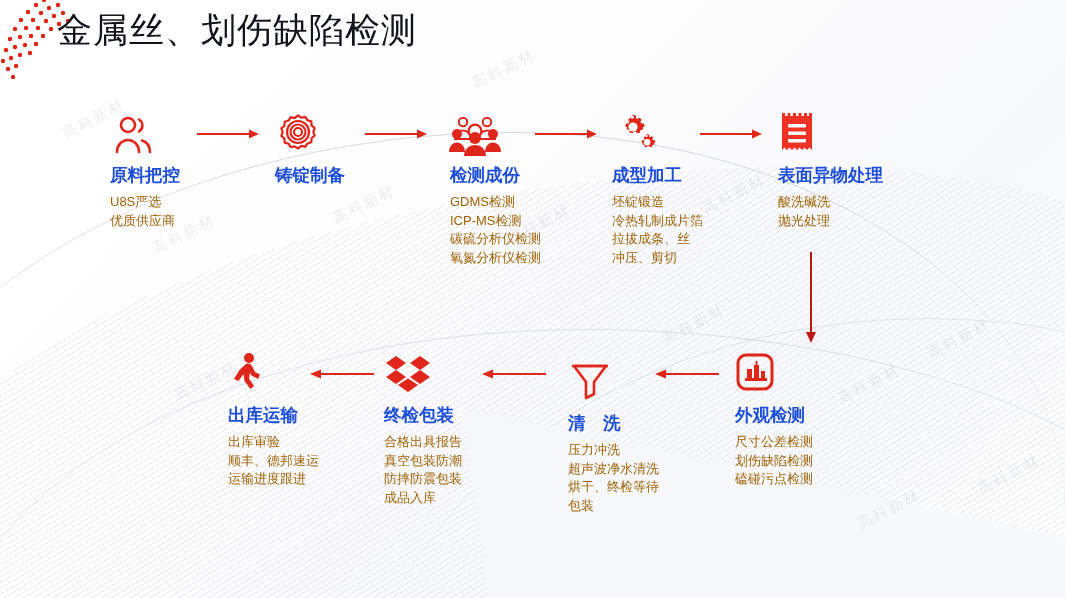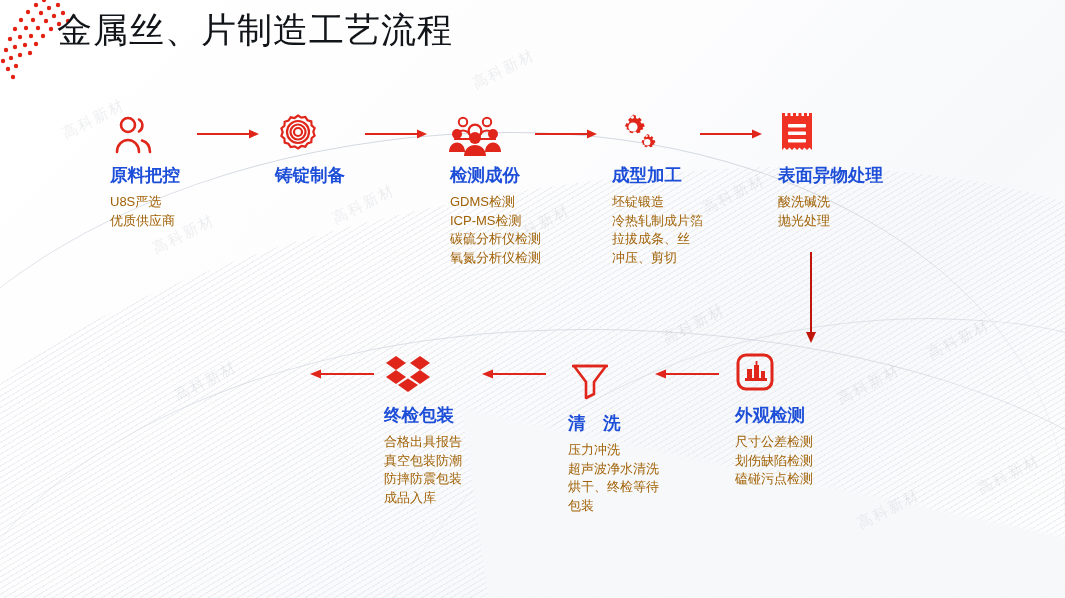--- a/index.html
+++ b/index.html
@@ -133,21 +133,21 @@
           <circle cx="17" cy="83" r="2.2"></circle>
         <circle cx="72" cy="27" r="2.2"></circle>
           <circle cx="63" cy="30" r="2.2"></circle>
           <circle cx="55" cy="35" r="2.2"></circle>
         <circle cx="47" cy="42" r="2.2"></circle>
           <circle cx="40" cy="50" r="2.2"></circle>
           <circle cx="34" cy="59" r="2.2"></circle>
       </g>
     </svg>
   </div>
-  <div class="page-title">金属丝、片制造工艺流程</div>
+  <div class="page-title">金属丝、划伤缺陷检测</div>
 
   <div class="step" style="left:110px;top:112px;">
     <span class="step-icon">
       <svg width="48" height="46" viewBox="0 0 48 46">
         <g fill="none" stroke="#e0261b" stroke-width="2.6" stroke-linecap="round">
           <circle cx="18" cy="13" r="7"></circle>
           <path d="M7 40c0-7 5-12 11-12s11 5 11 12"></path>
           <path d="M29 7.5a7 7 0 0 1 0 12"></path>
           <path d="M32 28.5c5 1.5 8 6 8 11.5"></path>
         </g>
@@ -357,14 +357,30 @@
     </div>
   </div>
 
   <div class="arrow-h" style="left:310px;top:368px;width:64px;">
     <svg width="64" height="12" viewBox="0 0 64 12">
       <line x1="64" y1="6" x2="11" y2="6" stroke="#e0261b" stroke-width="2"></line>
       <polygon points="11,1.5 0,6 11,10.5" fill="#e0261b"></polygon>
     </svg>
   </div>
 
+  <div class="step" style="left:228px;top:352px;">
+    <span class="step-icon">
+      <svg width="40" height="42" viewBox="0 0 40 42">
+        <g fill="#e0261b">
+          <circle cx="21" cy="6" r="5"></circle>
+          <path d="M18 12c2.5-1 5 0 6 2l3 6 5 2.5-2 4.5-6.5-3.5-1.5-3 -1 6 5 7.5-3.5 3-6-8-1-7-5 7-4.5-2 5.5-9z"></path>
+        </g>
+      </svg>
+    </span>
+    <div class="step-title">出库运输</div>
+    <div class="step-lines">
+      <div>出库审验</div>
+      <div>顺丰、德邦速运</div>
+      <div>运输进度跟进</div>
+    </div>
+  </div>
 
 </div>
 
 </body></html>

